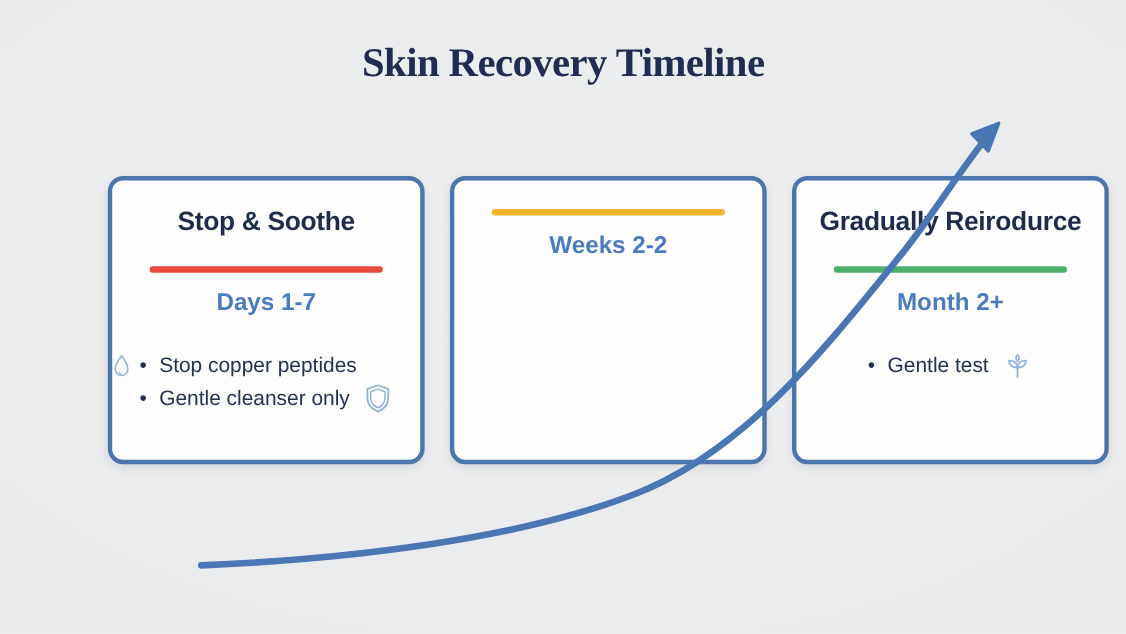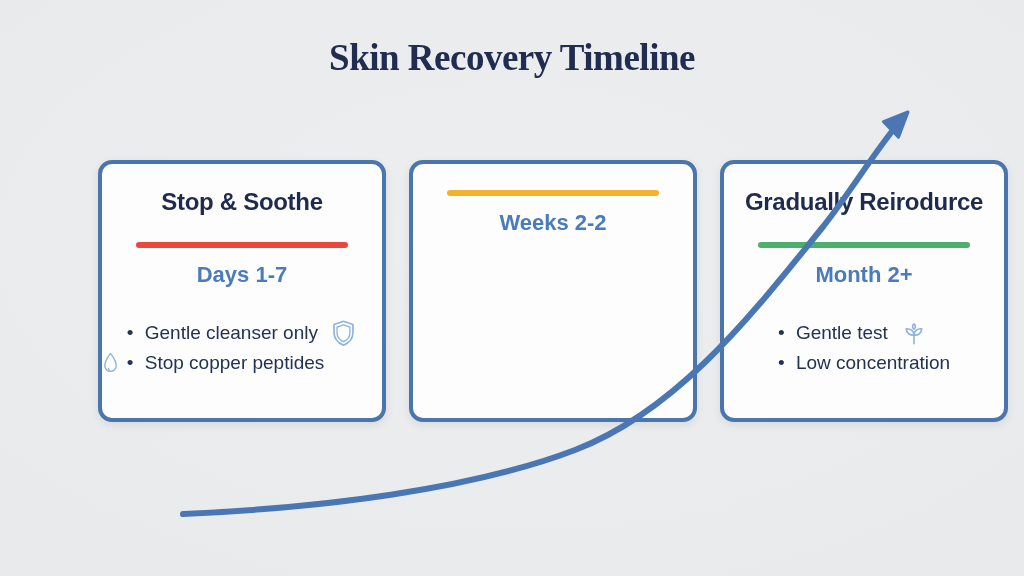--- a/index.html
+++ b/index.html
@@ -66,36 +66,36 @@
   <h1 class="page-title">Skin Recovery Timeline</h1>
 
   <div class="cards">
 
     <section class="card" style="border-color: rgb(74, 118, 173);">
       <h2 class="card-title">Stop &amp; Soothe</h2>
       <div class="accent-bar" style="background: rgb(232, 73, 60);"></div>
       <div class="phase-label" style="color: rgb(74, 123, 188);">Days 1-7</div>
       <ul class="bullets">
         <li>
+          <span class="icon icon-left">
+            <svg width="21" height="25" viewBox="0 0 24 28" fill="none" stroke="#8fb3d9" stroke-width="1.6" stroke-linecap="round" stroke-linejoin="round">
+              <path d="M12 2.5C12 2.5 5.5 11 5.5 16.5a6.5 6.5 0 0 0 13 0C18.5 11 12 2.5 12 2.5Z"></path>
+              <path d="M9.5 19.5c.3 1.2 1 2 2 2.3" stroke-width="1.2"></path>
+            </svg>
+          </span>
+          <span class="bullet-marker">•</span><span>Stop copper peptides</span>
+        </li>
+        <li>
           <span class="bullet-marker">•</span><span>Gentle cleanser only</span>
           <span class="icon icon-right">
             <svg width="27" height="29" viewBox="0 0 24 26" fill="none" stroke="#8fb3d9" stroke-width="1.5" stroke-linejoin="round">
               <path d="M12 2 3.5 5v7.2c0 5.6 3.6 9.3 8.5 11.3 4.9-2 8.5-5.7 8.5-11.3V5Z"></path>
               <path d="M12 5.2 6.2 7.3v5c0 3.9 2.5 6.5 5.8 8 3.3-1.5 5.8-4.1 5.8-8v-5Z" stroke-width="1.2"></path>
             </svg>
           </span>
-        </li>
-        <li>
-          <span class="icon icon-left">
-            <svg width="21" height="25" viewBox="0 0 24 28" fill="none" stroke="#8fb3d9" stroke-width="1.6" stroke-linecap="round" stroke-linejoin="round">
-              <path d="M12 2.5C12 2.5 5.5 11 5.5 16.5a6.5 6.5 0 0 0 13 0C18.5 11 12 2.5 12 2.5Z"></path>
-              <path d="M9.5 19.5c.3 1.2 1 2 2 2.3" stroke-width="1.2"></path>
-            </svg>
-          </span>
-          <span class="bullet-marker">•</span><span>Stop copper peptides</span>
         </li>
       </ul>
     </section>
 
     <section class="card" style="border-color: rgb(74, 118, 173);">
       <div class="accent-bar" style="background: rgb(242, 179, 44);"></div>
       <div class="phase-label" style="color: rgb(74, 123, 188);">Weeks 2-2</div>
     </section>
 
     <section class="card" style="border-color: rgb(74, 118, 173);">
@@ -107,23 +107,20 @@
           <span class="bullet-marker">•</span><span>Gentle test</span>
           <span class="icon icon-right">
             <svg width="28" height="28" viewBox="0 0 26 26" fill="none" stroke="#8fb3d9" stroke-width="1.5" stroke-linecap="round" stroke-linejoin="round">
               <path d="M13 22v-9"></path>
               <path d="M13 14C13 10 10 8 5.8 8.2c.2 4.2 3.2 6 7.2 5.8Z"></path>
               <path d="M13 14c0-4 3-6 7.2-5.8-.2 4.2-3.2 6-7.2 5.8Z"></path>
               <path d="M13 8.5c-1.8-1.4-1.8-3.6 0-5 1.8 1.4 1.8 3.6 0 5Z"></path>
             </svg>
           </span>
         </li>
-        <li>
-          <span class="bullet-marker">•</span><span>Low concentration</span>
-        </li>
       </ul>
     </section>
   </div>
 
   <svg class="growth-arrow" width="1024" height="576" viewBox="0 0 1024 576" fill="none">
     <path d="M 183 514 C 320 508 470 490 575 450 C 680 410 757 308 822 228 C 846 198 868 162 893 130" stroke="#4a77b4" stroke-width="6" stroke-linecap="round" style="stroke: rgb(74, 119, 180);"></path>
     <path d="M 908 112 L 898.5 137.3 L 883.5 121.7 Z" fill="#4a77b4" stroke="#4a77b4" stroke-width="3" stroke-linejoin="round" style="fill: rgb(74, 119, 180);"></path>
   </svg>
 </div>
 

